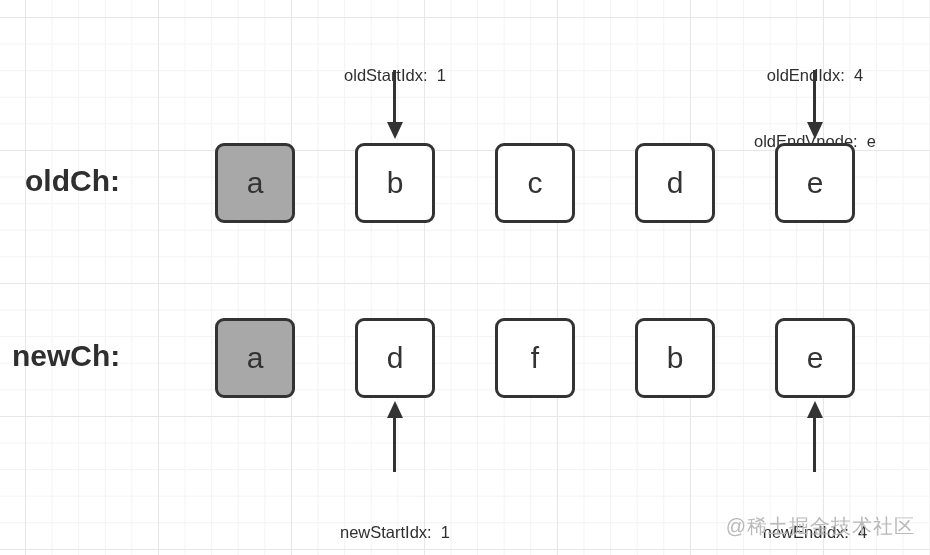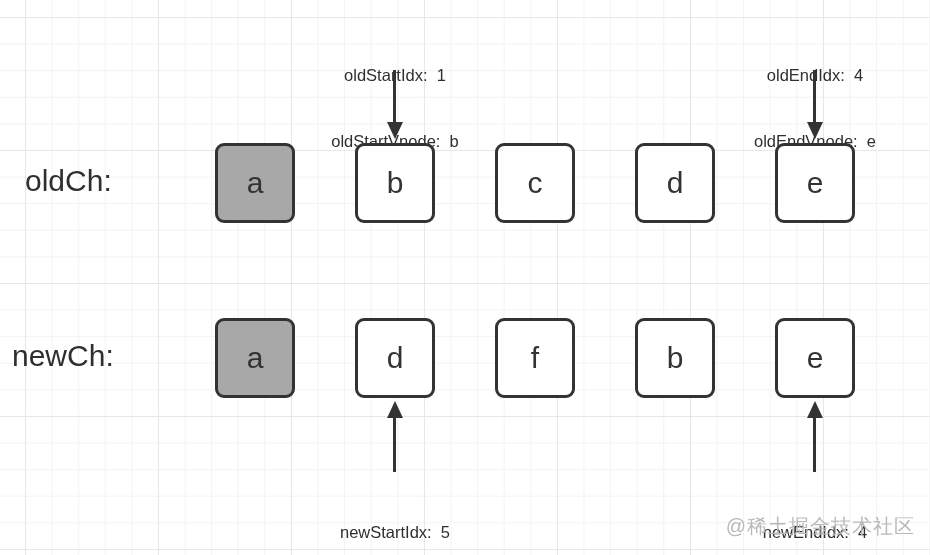--- a/index.html
+++ b/index.html
@@ -29,20 +29,21 @@
   }
   .anno-old-start { left: 275px; top: 20px; }
   .anno-old-end   { left: 695px; top: 20px; }
   .anno-new-start { left: 275px; top: 477px; }
   .anno-new-end   { left: 695px; top: 477px; }
 
   .row-label {
     position: absolute;
     font-size: 30px;
     color: #2f2f2f;
+    font-weight: bold;
   }
   .row-label-old { left: 25px; top: 164px; }
   .row-label-new { left: 12px; top: 339px; }
 
   .box {
     position: absolute;
     width: 74px;
     height: 74px;
     border: 3px solid #333333;
     border-radius: 9px;
@@ -95,21 +96,20 @@
     letter-spacing: 1px;
   }
 </style>
 </head>
 <body>
 
 <div class="canvas">
 
   <div class="anno anno-old-start">
     <div>oldStartIdx:  1</div>
-    <div>oldStartVnode:  b</div>
   </div>
   <div class="anno anno-old-end">
     <div>oldEndIdx:  4</div>
     <div>oldEndVnode:  e</div>
   </div>
 
   <div class="arrow-line line-old-start"></div>
   <div class="arrow-head head-down head-old-start"></div>
   <div class="arrow-line line-old-end"></div>
   <div class="arrow-head head-down head-old-end"></div>
@@ -128,21 +128,21 @@
   <div class="box r2 c2">f</div>
   <div class="box r2 c3">b</div>
   <div class="box r2 c4">e</div>
 
   <div class="arrow-head head-up head-new-start"></div>
   <div class="arrow-line line-new-start"></div>
   <div class="arrow-head head-up head-new-end"></div>
   <div class="arrow-line line-new-end"></div>
 
   <div class="anno anno-new-start">
-    <div>newStartIdx:  5</div>
+    <div>newStartIdx:  1</div>
     
   </div>
   <div class="anno anno-new-end">
     <div>newEndIdx:  4</div>
     
   </div>
 
   <div class="watermark">@稀土掘金技术社区</div>
 
 </div>

